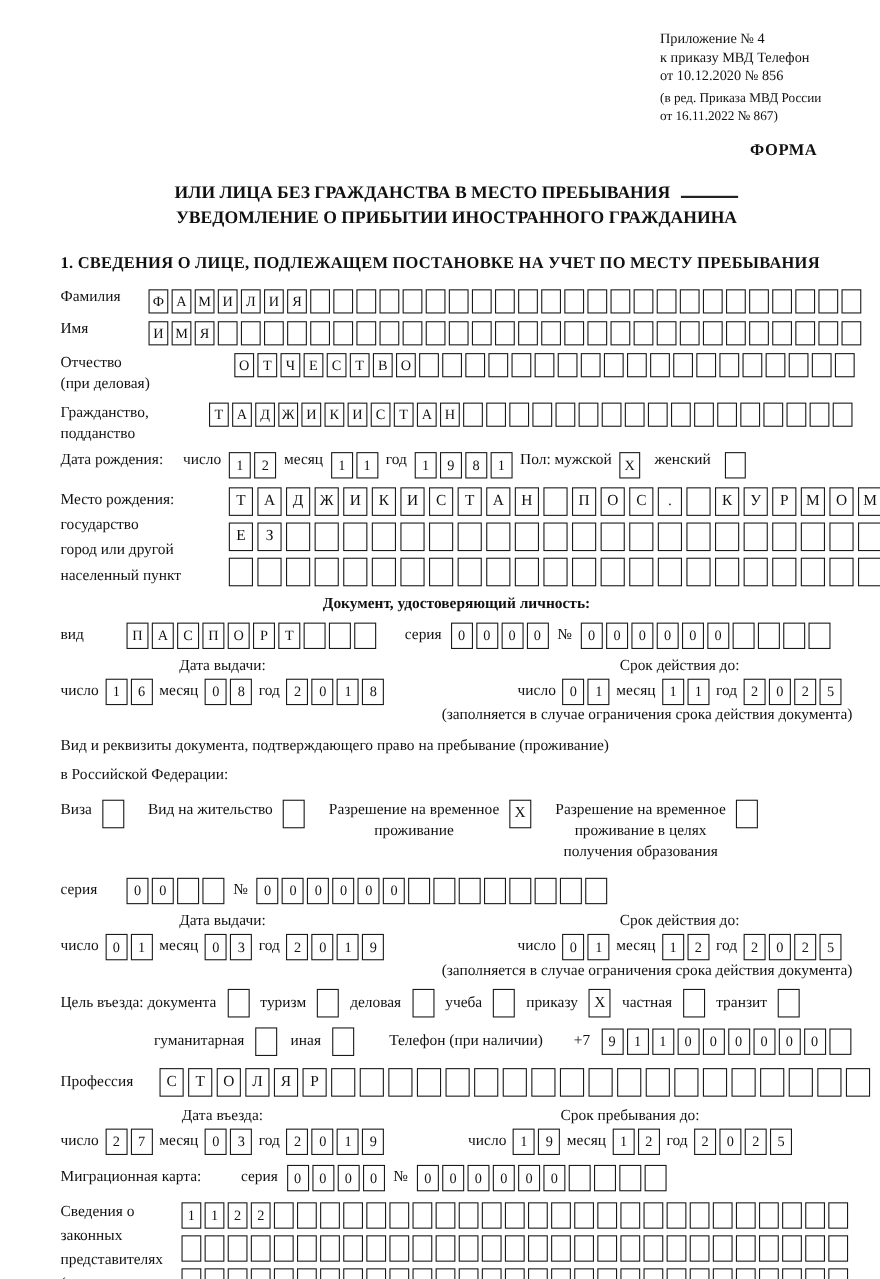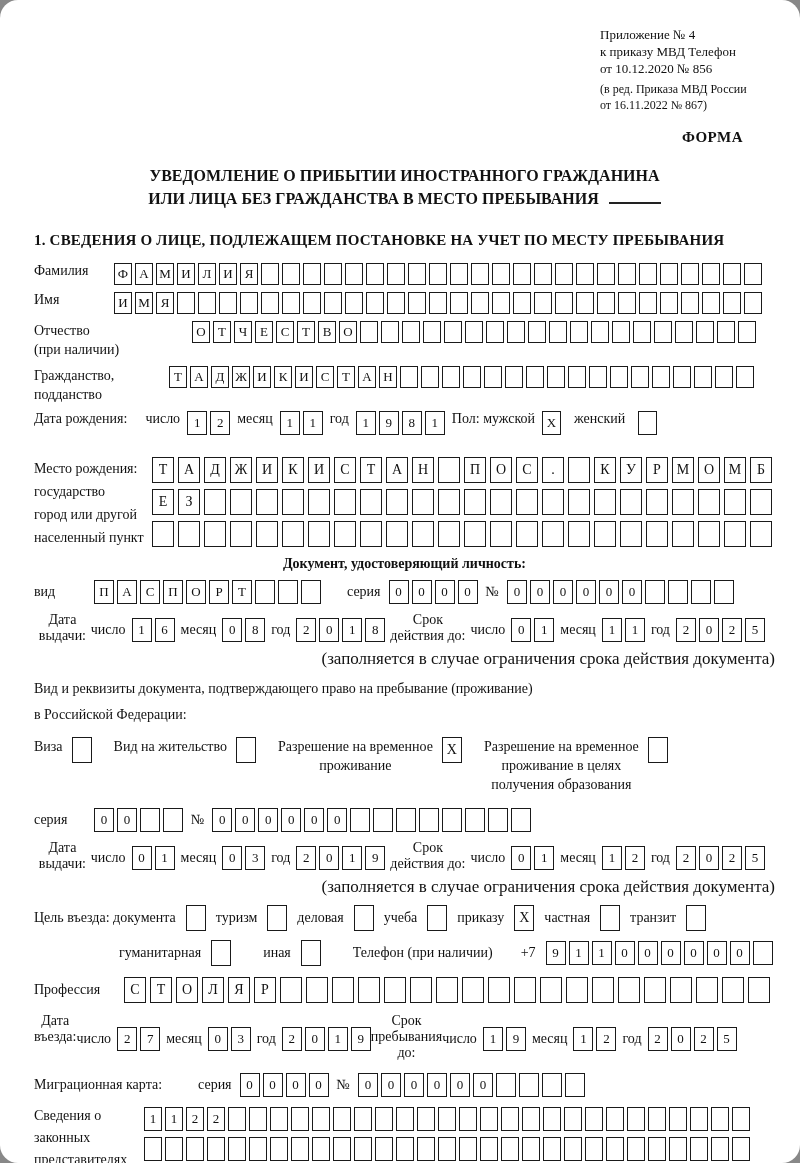--- a/index.html
+++ b/index.html
@@ -1,20 +1,20 @@
 <!DOCTYPE html>
 <html><head>
 <meta charset="utf-8">
 <style>
   html,body{margin:0;padding:0;background:#888;}
   .page{
     width:800px;height:1163px;background:#ffffff;margin:0 auto;
-    box-sizing:border-box;padding:26px 25px 0 34px;
+    box-sizing:border-box;padding:26px 25px 0 55px;
     font-family:"Liberation Serif","DejaVu Serif",serif;
-    color:#111;font-size:14px;overflow:hidden;position:relative;border-radius:18px;
+    color:#111;font-size:14px;overflow:hidden;position:relative;
   }
   .hdr-block{margin-left:auto;width:175px;line-height:17px;font-size:13px;}
   .hdr-block .amend{font-size:12px;margin-top:4px;line-height:16px;}
   .forma{text-align:right;padding-right:32px;font-weight:bold;font-size:15px;margin-top:16px;letter-spacing:.5px;}
   .title{text-align:center;font-weight:bold;font-size:16px;line-height:23px;margin-top:18px;}
   .blank-line{display:inline-block;width:52px;border-bottom:2px solid #222;margin-left:10px;}
   .sec-heading{font-weight:bold;font-size:15px;margin-top:22px;margin-bottom:14px;letter-spacing:.2px;}
   .row{display:flex;align-items:flex-start;margin-bottom:7px;}
   .row .lbl{flex:0 0 auto;}
   .lbl-col{line-height:19px;}
@@ -25,24 +25,24 @@
     font-family:"Liberation Serif","DejaVu Serif",serif;
   }
   .c-name .cell{width:18px;height:22px;font-size:13px;}
   .c-mid  .cell{width:20px;height:24px;font-size:13px;}
   .c-big  .cell{width:22px;height:26px;font-size:14px;}
   .c-big{gap:4px;}
   .c-rep  .cell{width:18px;height:24px;font-size:13px;}
   .chk .cell{width:20px;height:26px;font-size:14px;}
   .chk-sex .cell{width:19px;height:24px;font-size:13px;}
   .dates-row{display:flex;margin-bottom:2px;}
-  .dg{display:flex;flex-direction:row;}
+  .dg{display:flex;flex-direction:column;}
   .dg-heading{text-align:center;margin-bottom:3px;}
   .dg-line{display:flex;align-items:center;gap:6px;}
-  .note-right{text-align:right;font-size:17px;margin:2px 0 8px 0;}
+  .note-right{text-align:right;font-size:14px;margin:2px 0 8px 0;}
   .center-bold{text-align:center;font-weight:bold;margin:6px 0 8px 0;}
   .opt{display:flex;align-items:flex-start;gap:9px;}
   .opt-label{display:inline-flex;flex-direction:column;text-align:center;line-height:19px;}
   .options-row{display:flex;align-items:flex-start;gap:22px;margin:10px 0 14px 0;}
   .purpose-row{display:flex;align-items:center;gap:10px;margin-bottom:9px;flex-wrap:nowrap;}
   .stack{display:flex;flex-direction:column;gap:6px;}
   .intro{line-height:24px;margin-bottom:2px;}
 </style>
 </head>
 <body>
@@ -55,24 +55,24 @@
     <div>от 10.12.2020 № 856</div>
     <div class="amend">
       <div>(в ред. Приказа МВД России</div>
       <div>от 16.11.2022 № 867)</div>
     </div>
   </div>
 
   <div class="forma">ФОРМА</div>
 
   <div class="title">
-    <div>УВЕДОМЛЕНИЕ О ПРИБЫТИИ ИНОСТРАННОГО ГРАЖДАНИНА</div>
     <div>
       <span>ИЛИ ЛИЦА БЕЗ ГРАЖДАНСТВА В МЕСТО ПРЕБЫВАНИЯ</span><span class="blank-line"></span>
     </div>
+    <div>УВЕДОМЛЕНИЕ О ПРИБЫТИИ ИНОСТРАННОГО ГРАЖДАНИНА</div>
   </div>
 
   <div class="sec-heading">1. СВЕДЕНИЯ О ЛИЦЕ, ПОДЛЕЖАЩЕМ ПОСТАНОВКЕ НА УЧЕТ ПО МЕСТУ ПРЕБЫВАНИЯ</div>
 
   <div class="row">
     <span class="lbl" style="width:80px;">Фамилия</span>
     <span class="cells c-name">
         <span class="cell">Ф</span>
         <span class="cell">А</span>
         <span class="cell">М</span>
@@ -140,21 +140,21 @@
         <span class="cell"></span>
         <span class="cell"></span>
         <span class="cell"></span>
         <span class="cell"></span>
       </span>
   </div>
 
   <div class="row">
     <span class="lbl lbl-col" style="width:158px;">
       <div>Отчество</div>
-      <div>(при наличии)</div>
+      <div>(при деловая)</div>
     </span>
     <span class="cells c-name">
         <span class="cell">О</span>
         <span class="cell">Т</span>
         <span class="cell">Ч</span>
         <span class="cell">Е</span>
         <span class="cell">С</span>
         <span class="cell">Т</span>
         <span class="cell">В</span>
         <span class="cell">О</span>
@@ -240,21 +240,21 @@
     <span>Пол: мужской</span>
     <span class="cells chk-sex">
         <span class="cell">X</span>
       </span>
     <span style="margin-left:6px;">женский</span>
     <span class="cells chk-sex" style="margin-left:6px;">
         <span class="cell"></span>
       </span>
   </div>
 
-  <div class="row" style="margin-top:22px;">
+  <div class="row" style="margin-top:8px;gap:35px;">
     <span class="lbl lbl-col" style="width:118px;line-height:23px;">
       <div>Место рождения:</div>
       <div>государство</div>
       <div>город или другой</div>
       <div>населенный пункт</div>
     </span>
     <span class="stack">
       <span class="cells c-big">
           <span class="cell">Т</span>
           <span class="cell">А</span>
@@ -567,21 +567,21 @@
     <span class="cells chk">
         <span class="cell"></span>
       </span>
   </div>
 
   <div class="purpose-row" style="margin-left:85px;">
     <span>гуманитарная</span>
     <span class="cells chk">
         <span class="cell"></span>
       </span>
-    <span style="margin-left:22px;">иная</span>
+    <span style="margin-left:2px;">иная</span>
     <span class="cells chk">
         <span class="cell"></span>
       </span>
     <span style="margin-left:22px;">Телефон (при наличии)</span>
     <span style="margin-left:18px;">+7</span>
     <span class="cells c-mid">
         <span class="cell">9</span>
         <span class="cell">1</span>
         <span class="cell">1</span>
         <span class="cell">0</span>

